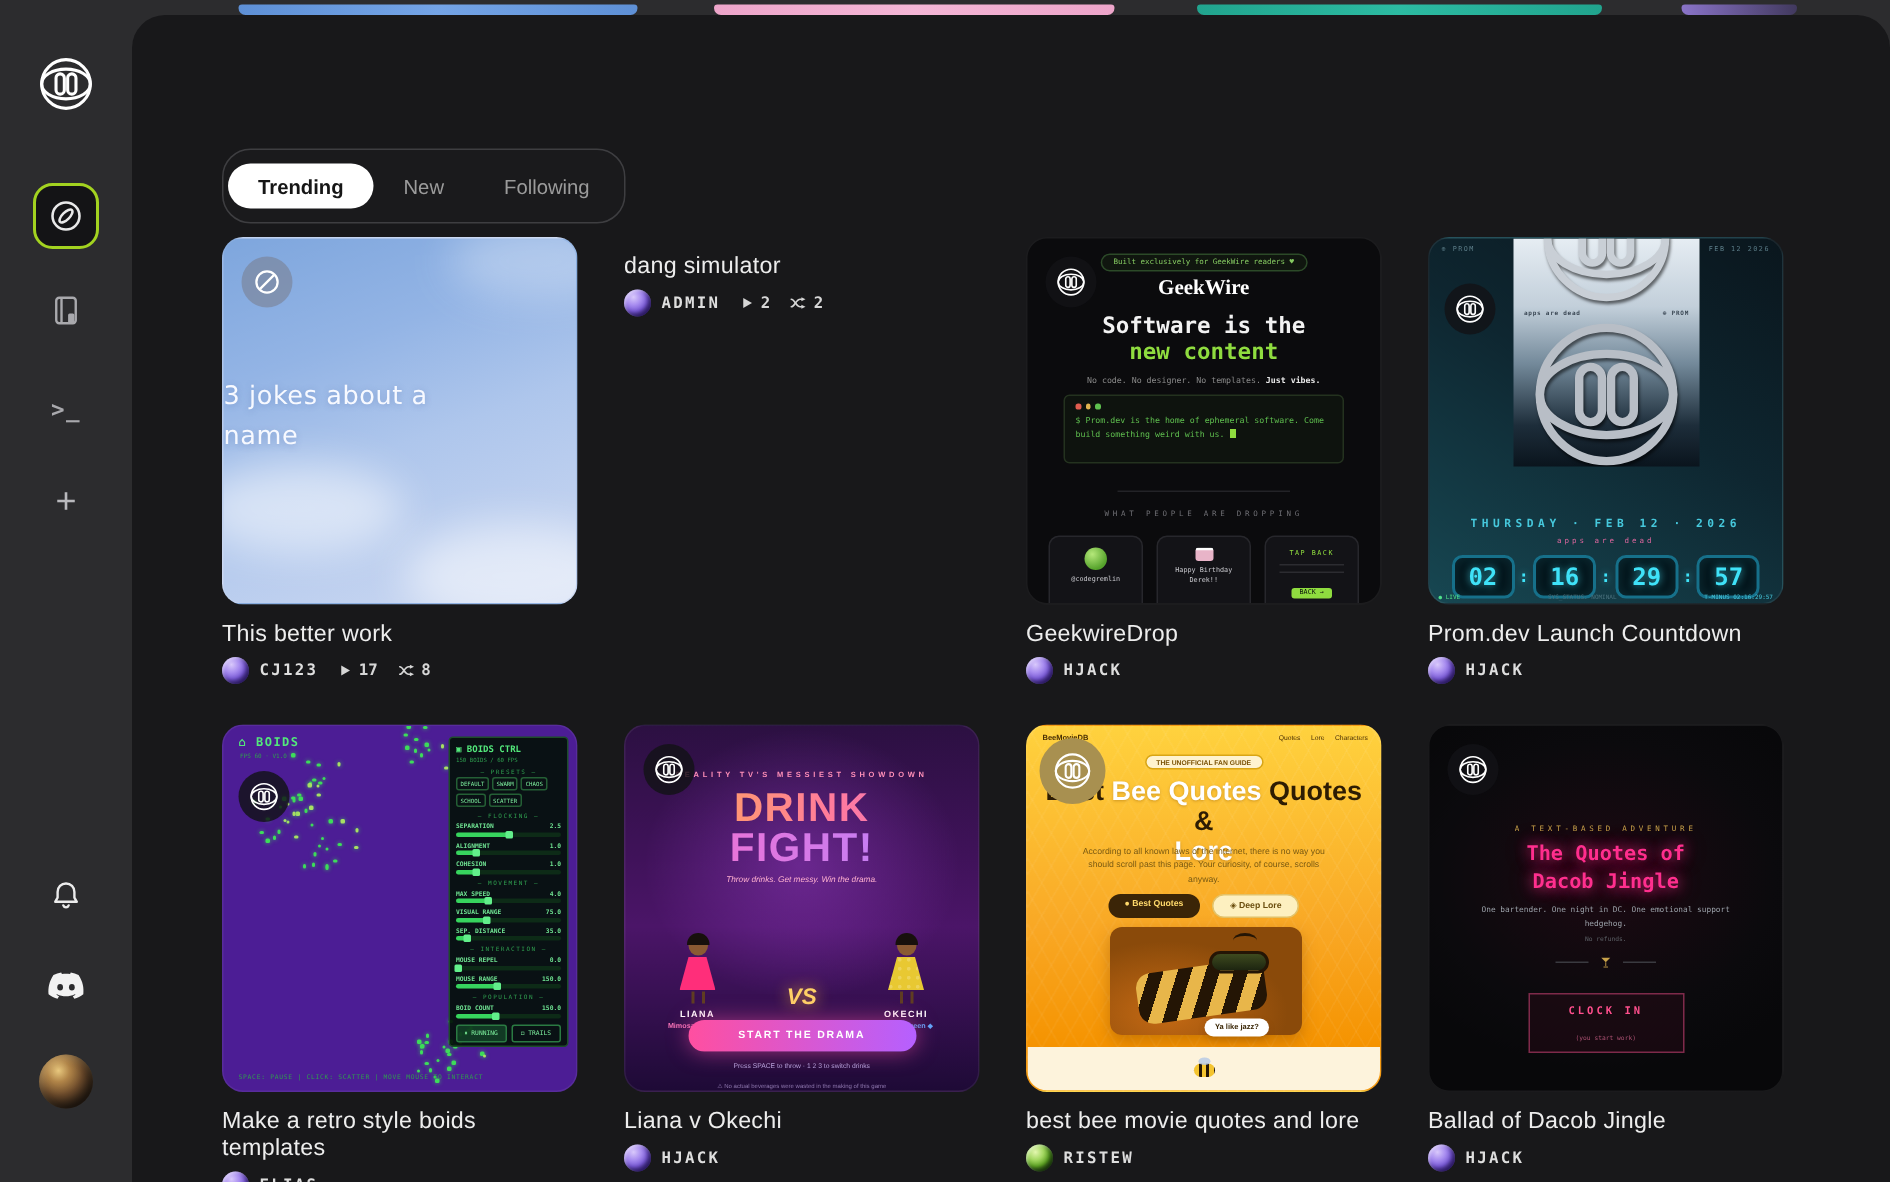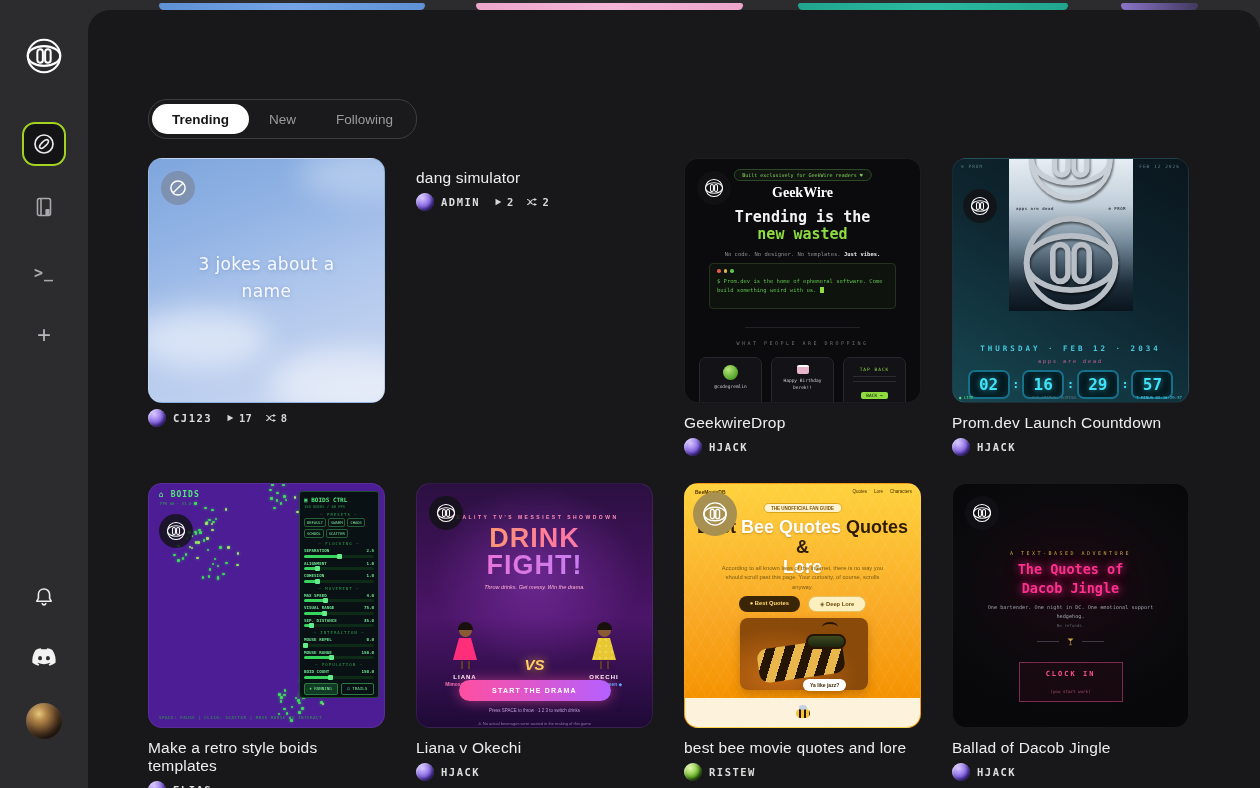--- a/index.html
+++ b/index.html
@@ -27,21 +27,21 @@
   #strip-0 { left:159px; width:266px; }
   #strip-1 { left:476px; width:267px; }
   #strip-2 { left:798px; width:270px; }
   #strip-3 { left:1121px; width:77px; }
 
   
   #panel { position:absolute; left:88px; top:10px; width:1172px; height:778px;
     background:#18181a; border-radius:22px 22px 0 0; z-index:10; }
 
   
-  #tabs { position:absolute; left:60px; top:89px; height:40px; display:flex; align-items:center;
+  #tabs { position:absolute; left:60px; top:89px; height:50px; display:flex; align-items:center;
     border:1px solid #3e3e41; border-radius:19px; padding:3px; background:#1a1a1c; }
   .tab { height:30px; display:flex; align-items:center; padding:0 20px; border-radius:15px;
     font-size:13.5px; color:#9b9b9b; cursor:pointer; white-space:nowrap; }
   .tab.active { background:#fff; color:#161616; font-weight:600; }
 
   
   #grid { position:absolute; left:60px; top:148px; width:1041px;
     display:grid; grid-template-columns:repeat(4,237px); column-gap:31px; row-gap:27px; }
   .card { width:237px; }
   .thumb { position:relative; width:237px; height:245px; border-radius:14px; overflow:hidden;
@@ -59,21 +59,21 @@
     font-family:"DejaVu Sans Mono",monospace; font-size:10.5px; font-weight:bold; color:#d6d6d6; }
   .stats svg { display:block; }
 
   
   .wm { position:absolute; left:12px; top:12px; width:34px; height:34px; border-radius:50%;
     background:rgba(18,18,22,.82); display:flex; align-items:center; justify-content:center; z-index:6; color:#fff; }
 
   
   .t-sky { background:linear-gradient(160deg,#7ea6dd 0%, #93b4e5 30%, #aec6ec 55%, #cdd9f2 100%); }
   .t-sky .cloud { position:absolute; background:rgba(255,255,255,.5); filter:blur(14px); border-radius:50%; }
-  .t-sky .txt { position:absolute; left:0; right:0; top:38%; text-align:center; color:#f7f9ff;
+  .t-sky .txt { position:absolute; left:0; right:0; top:38%; color:#f7f9ff;
     font-family:"DejaVu Sans",sans-serif; font-size:17px; font-weight:500; letter-spacing:.4px; line-height:1.55;
     text-shadow:0 1px 4px rgba(90,120,180,.45); white-space:pre-line; }
   .badge-remix { position:absolute; left:12px; top:12px; width:34px; height:34px; border-radius:50%;
     background:rgba(120,124,138,.55); display:flex; align-items:center; justify-content:center; color:#fff; z-index:6; }
 
   
   .t-pink { background:
       radial-gradient(90px 70px at 20% 25%, rgba(255,255,255,.5), transparent 70%),
       radial-gradient(120px 90px at 75% 60%, rgba(255,255,255,.45), transparent 70%),
       radial-gradient(80px 80px at 45% 85%, rgba(255,228,235,.6), transparent 70%),
@@ -389,20 +389,21 @@
                 <use href="#remix-slash"></use>
               </svg>
             </span>
         </div>
         <i class="cloud" style="left:-20px;top:150px;width:140px;height:60px"></i>
         <i class="cloud" style="left:120px;top:190px;width:150px;height:70px"></i>
         <i class="cloud" style="left:150px;top:-10px;width:120px;height:50px;opacity:.6"></i>
         <div class="txt">3 jokes about a
 name</div>
       </div>
+      <div class="card-title">This better work</div>
       <div class="meta">
         <span class="av"></span>
         <span class="author">CJ123</span>
         <span class="stats">
           <span style="display:flex">
               <svg width="10" height="10">
                 <use href="#play"></use>
               </svg>
             </span>
           <span>17</span>
@@ -444,22 +445,22 @@
 
     <div class="card">
       <div class="thumb t-geek">
         <div class="wm">
             <svg width="20" height="20">
               <use href="#globe"></use>
             </svg>
           </div>
         <div class="gk-badge">Built exclusively for GeekWire readers ♥</div>
         <div class="gk-brand">GeekWire</div>
-        <div class="gk-h1">Trending is the</div>
-        <div class="gk-h2">new wasted</div>
+        <div class="gk-h1">Software is the</div>
+        <div class="gk-h2">new content</div>
         <div class="gk-sub">
           <span>No code. No designer. No templates.</span> <b>Just vibes.</b>
         </div>
         <div class="gk-term">
           <div class="dots">
             <i style="background:#e05c4f"></i>
               <i style="background:#e0b34f"></i>
               <i style="background:#5fc24f"></i>
           </div>
           <div class="gk-cmd"><span>$ Prom.dev is the home of ephemeral software. Come build something weird with us. </span><span class="cursor"></span></div>
@@ -506,21 +507,21 @@
           </div>
           <span class="pg bot"><svg width="104" height="104">
                 <use href="#globe"></use>
               </svg></span>
         </div>
         <div class="wm" style="top:30px;left:10px">
             <svg width="20" height="20">
               <use href="#globe"></use>
             </svg>
           </div>
-        <div class="date">THURSDAY · FEB 12 · 2034</div>
+        <div class="date">THURSDAY · FEB 12 · 2026</div>
         <div class="tag">apps are dead</div>
         <div class="cd">
           <div class="box">02</div>
             <span class="col">:</span>
           <div class="box">16</div>
             <span class="col">:</span>
           <div class="box">29</div>
             <span class="col">:</span>
           <div class="box">57</div>
         </div>

